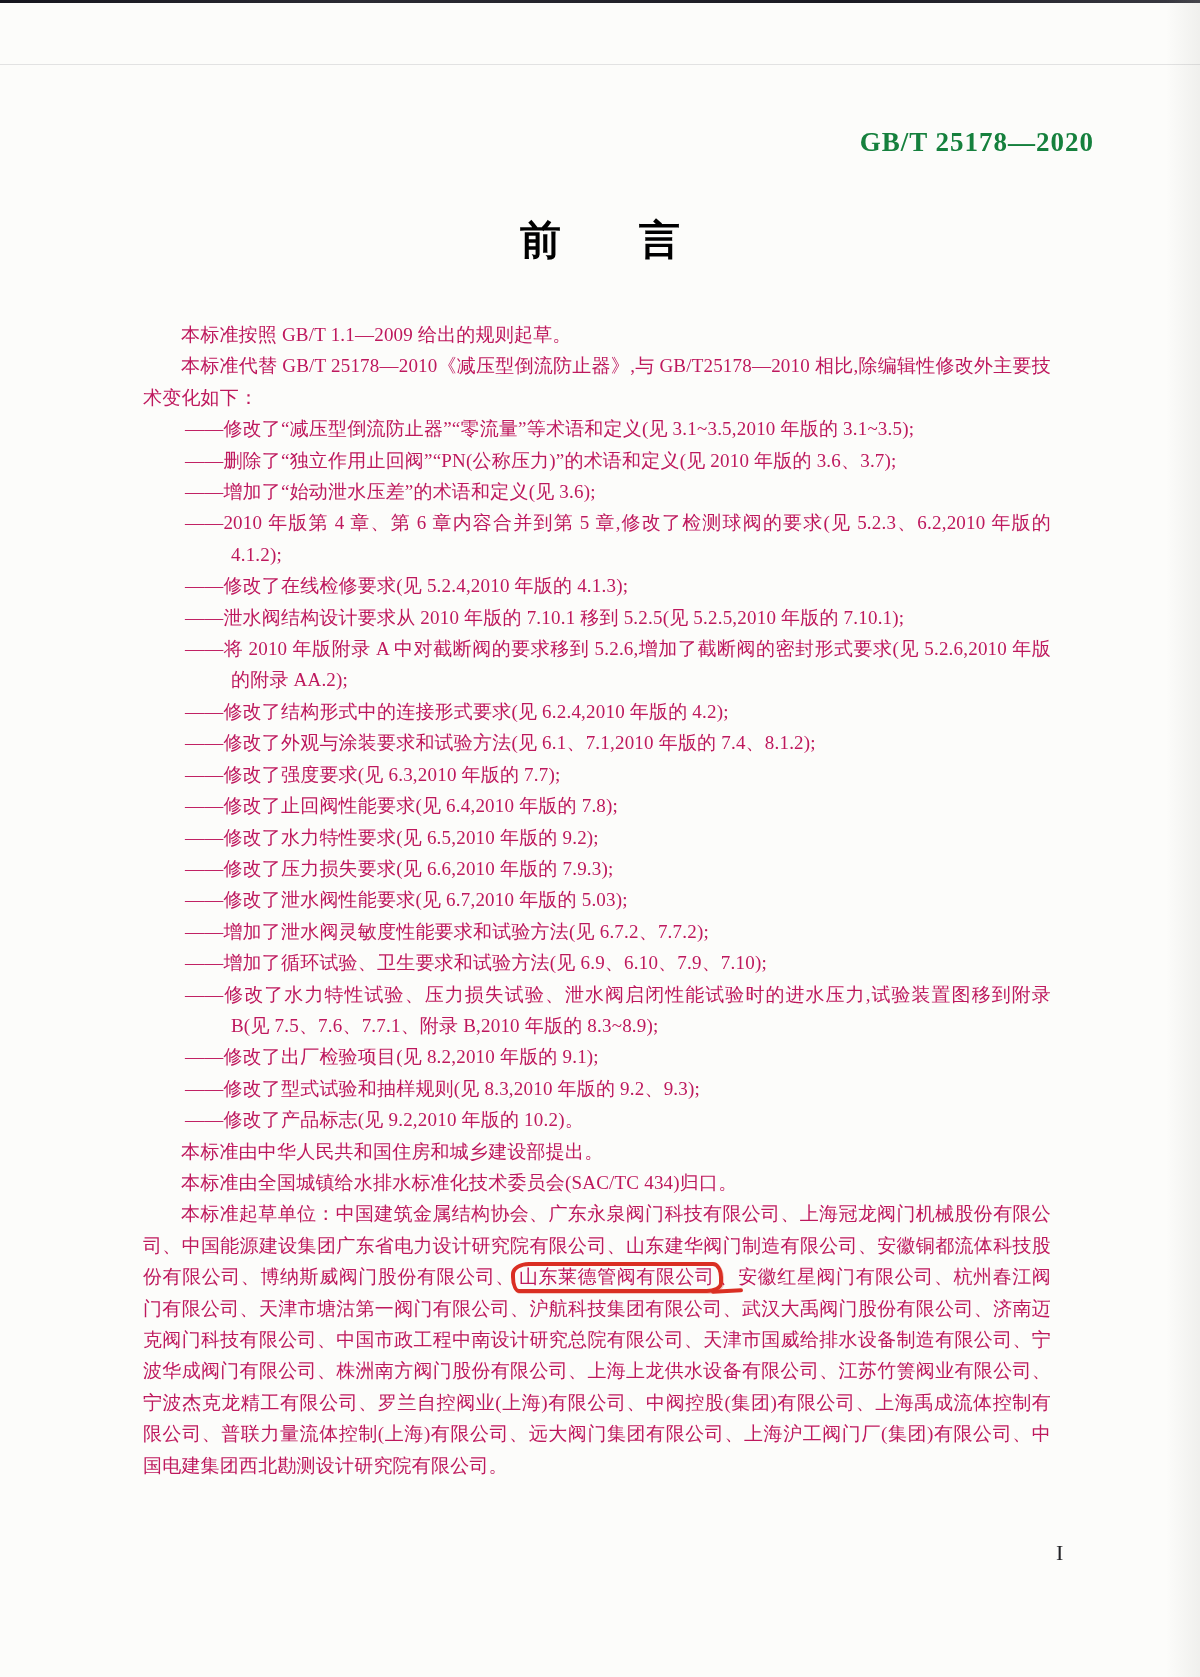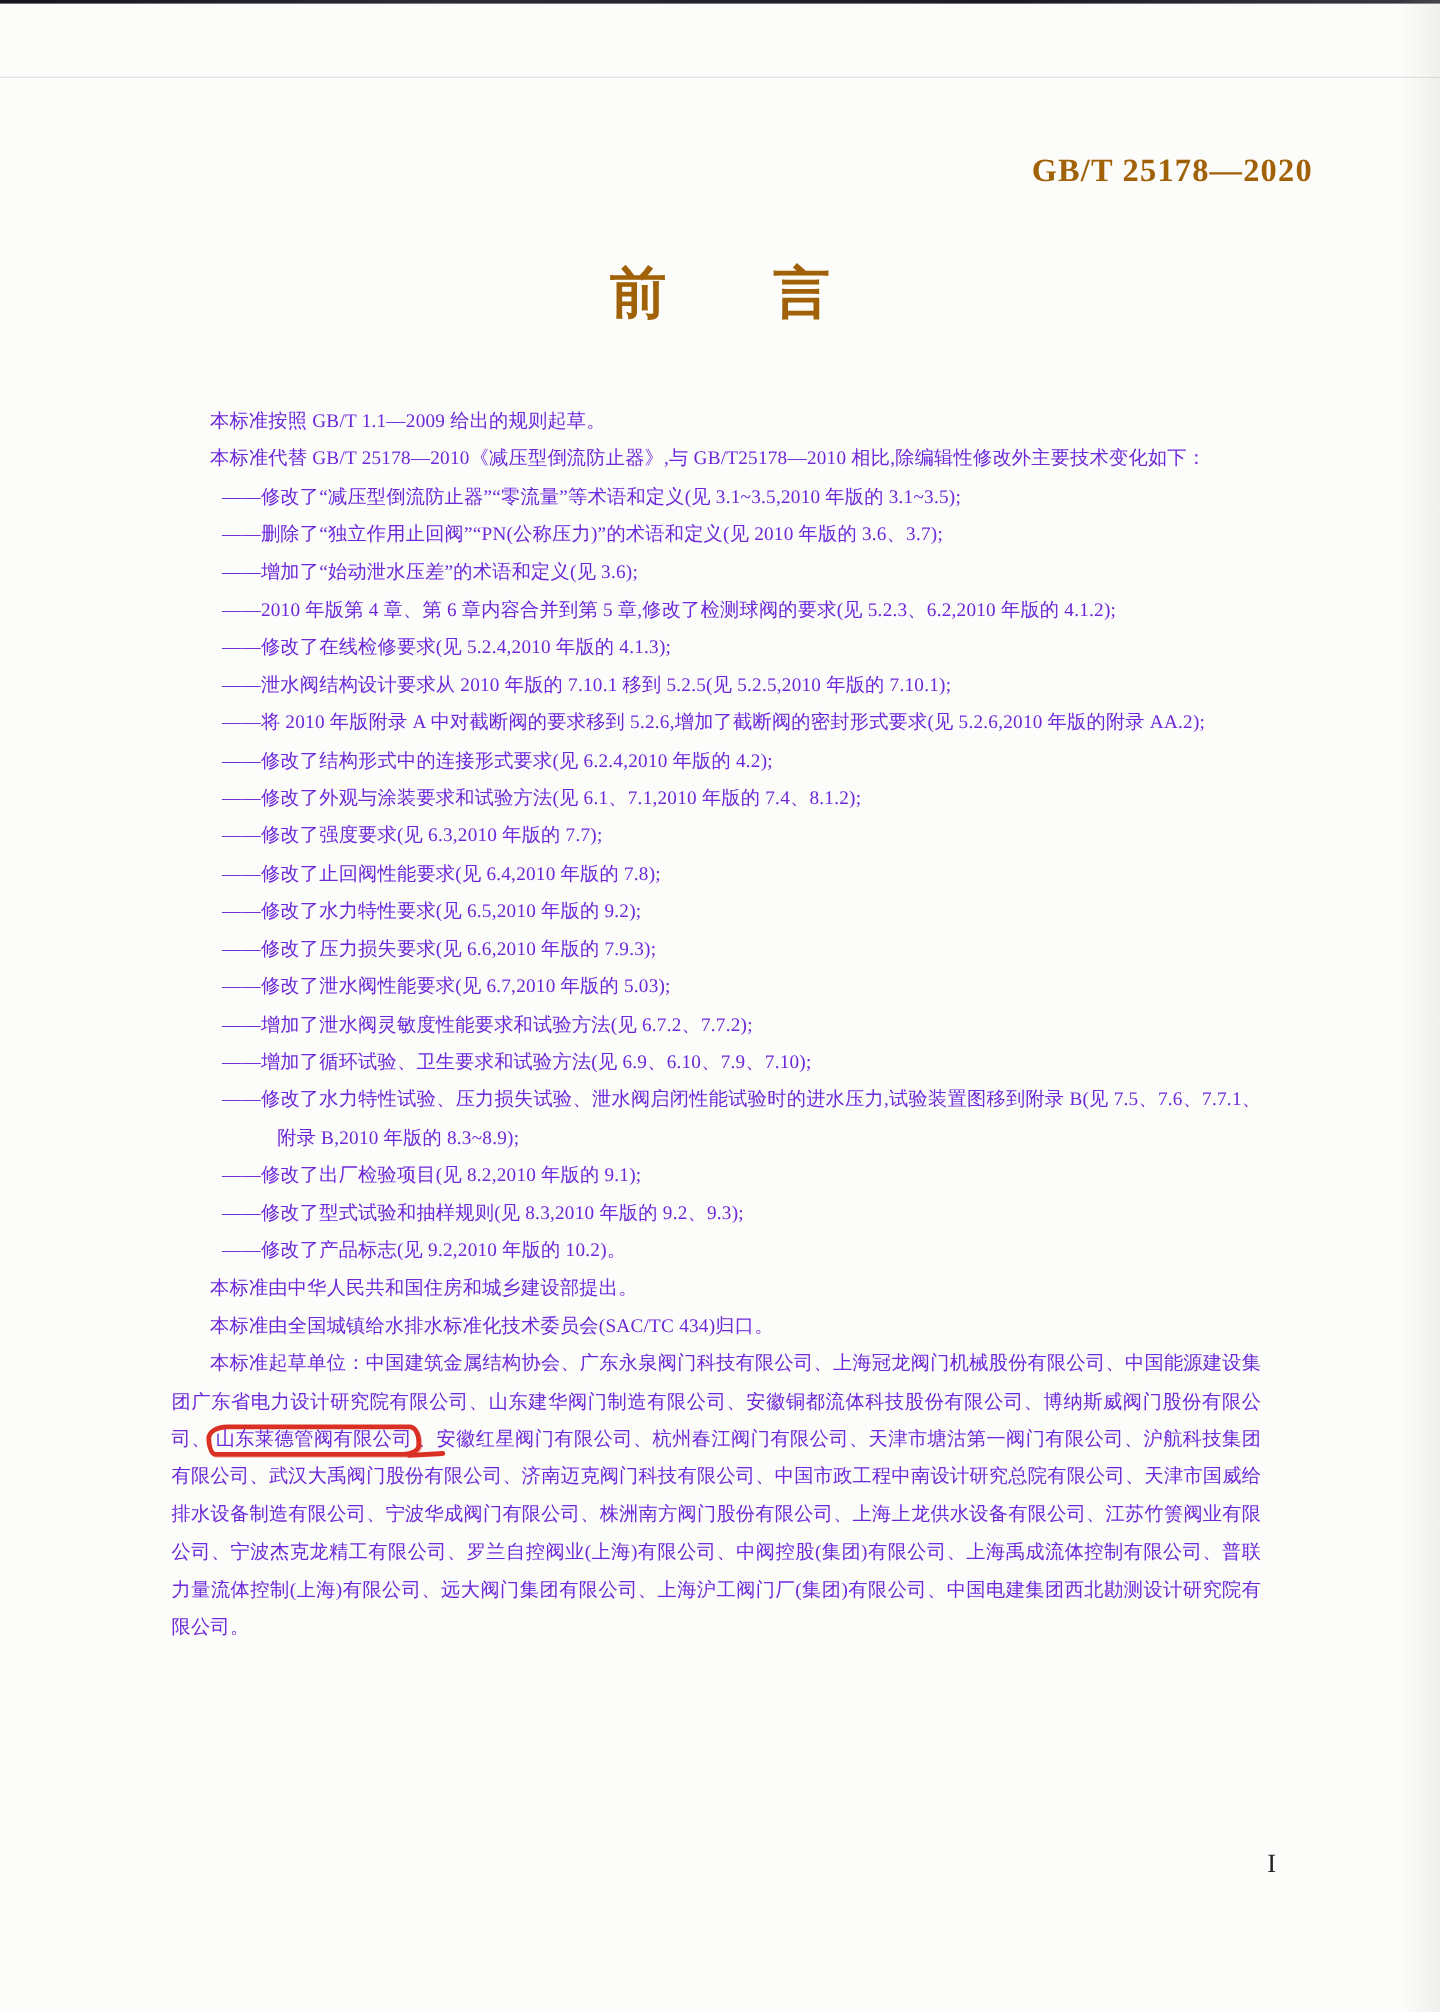--- a/index.html
+++ b/index.html
@@ -25,45 +25,45 @@
     position: absolute; top: 0; right: 0; bottom: 0; width: 34px;
     background: linear-gradient(90deg, rgba(0,0,0,0), rgba(150,150,145,0.12));
   }
   .header-code {
     position: absolute;
     top: 127px;
     right: 106px;
     font-size: 27px;
     font-weight: 700;
     letter-spacing: 1px;
-    color: #a16207;
+    color: #15803d;
   }
   .doc-title {
     position: absolute;
     top: 213px;
     left: 0;
     width: 100%;
     margin: 0;
     text-align: center;
     font-family: "Liberation Sans", "DejaVu Sans", sans-serif;
-    font-size: 47px;
+    font-size: 41px;
     font-weight: 700;
-    color: #a16207;
+    color: #000000;
   }
   .doc-title .spread { letter-spacing: 1.9em; margin-right: -1.9em; }
   .body-block {
     position: absolute;
     left: 143px;
-    top: 336px;
+    top: 319px;
     width: 908px;
-    font-size: 16px;
+    font-size: 19px;
     line-height: 31.4px;
     text-align: justify;
     letter-spacing: 0.2px;
-    color: #6d28d9;
+    color: #be185d;
   }
   .body-block p { margin: 0; }
   .indent { text-indent: 2em; }
   .changes { list-style: none; margin: 0; padding: 0; }
   .change-item { padding-left: 88px; text-indent: -46px; }
   .red-circle {
     position: relative;
     white-space: nowrap;
     border-style: solid;
     border-width: 4px;

